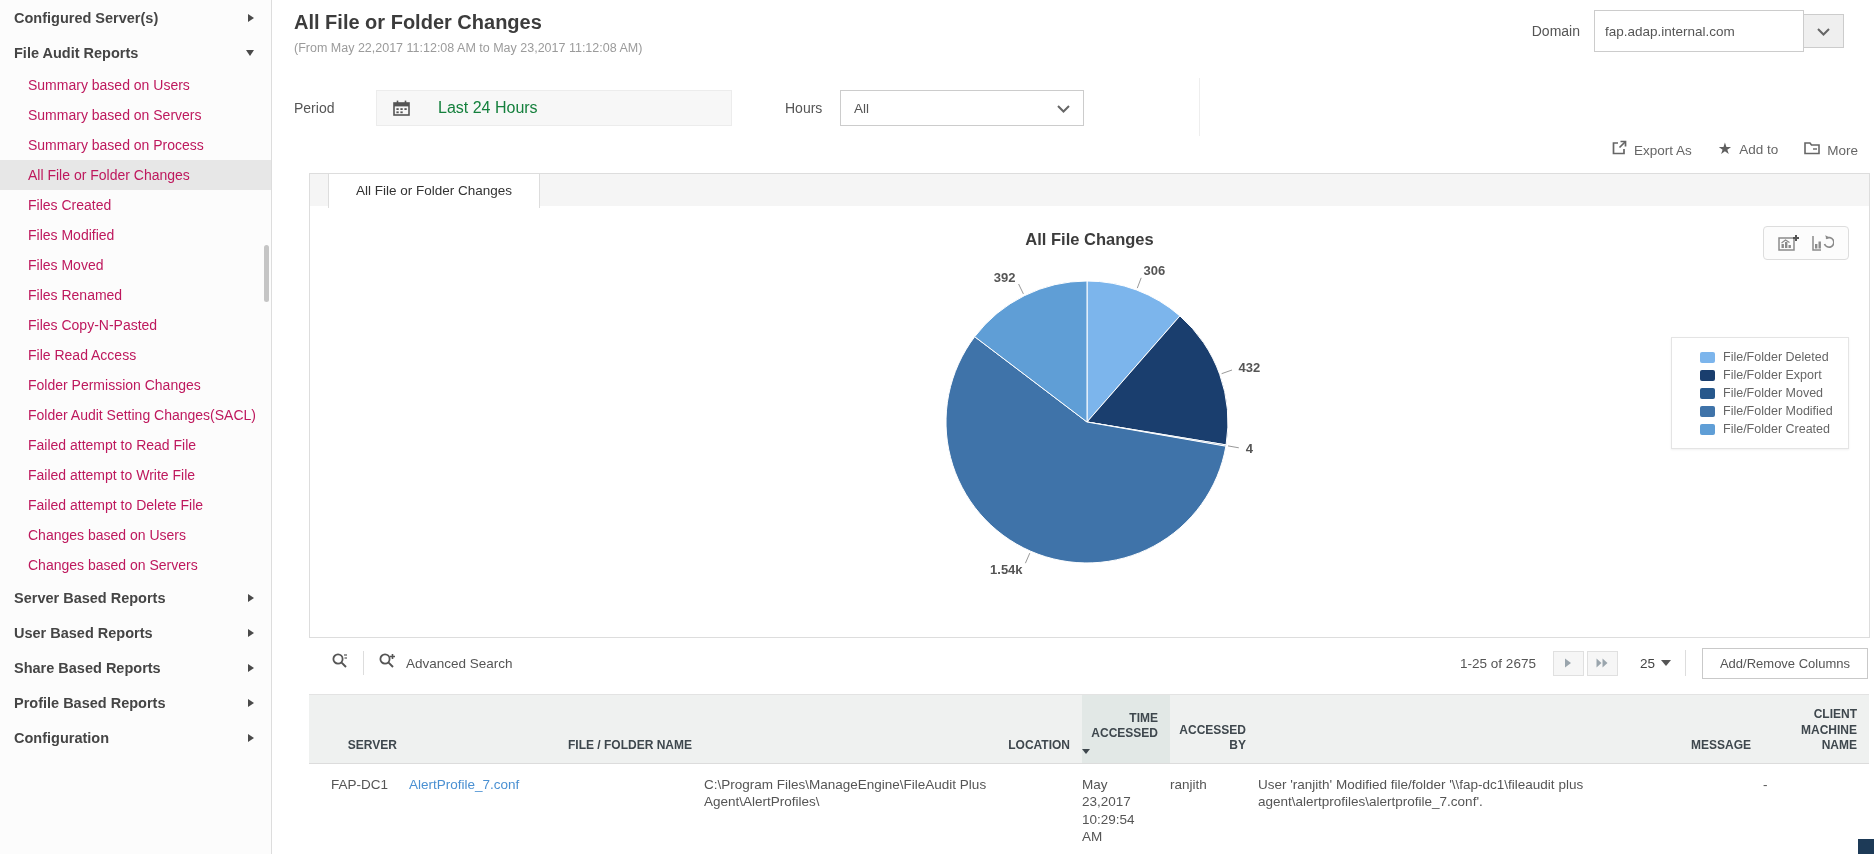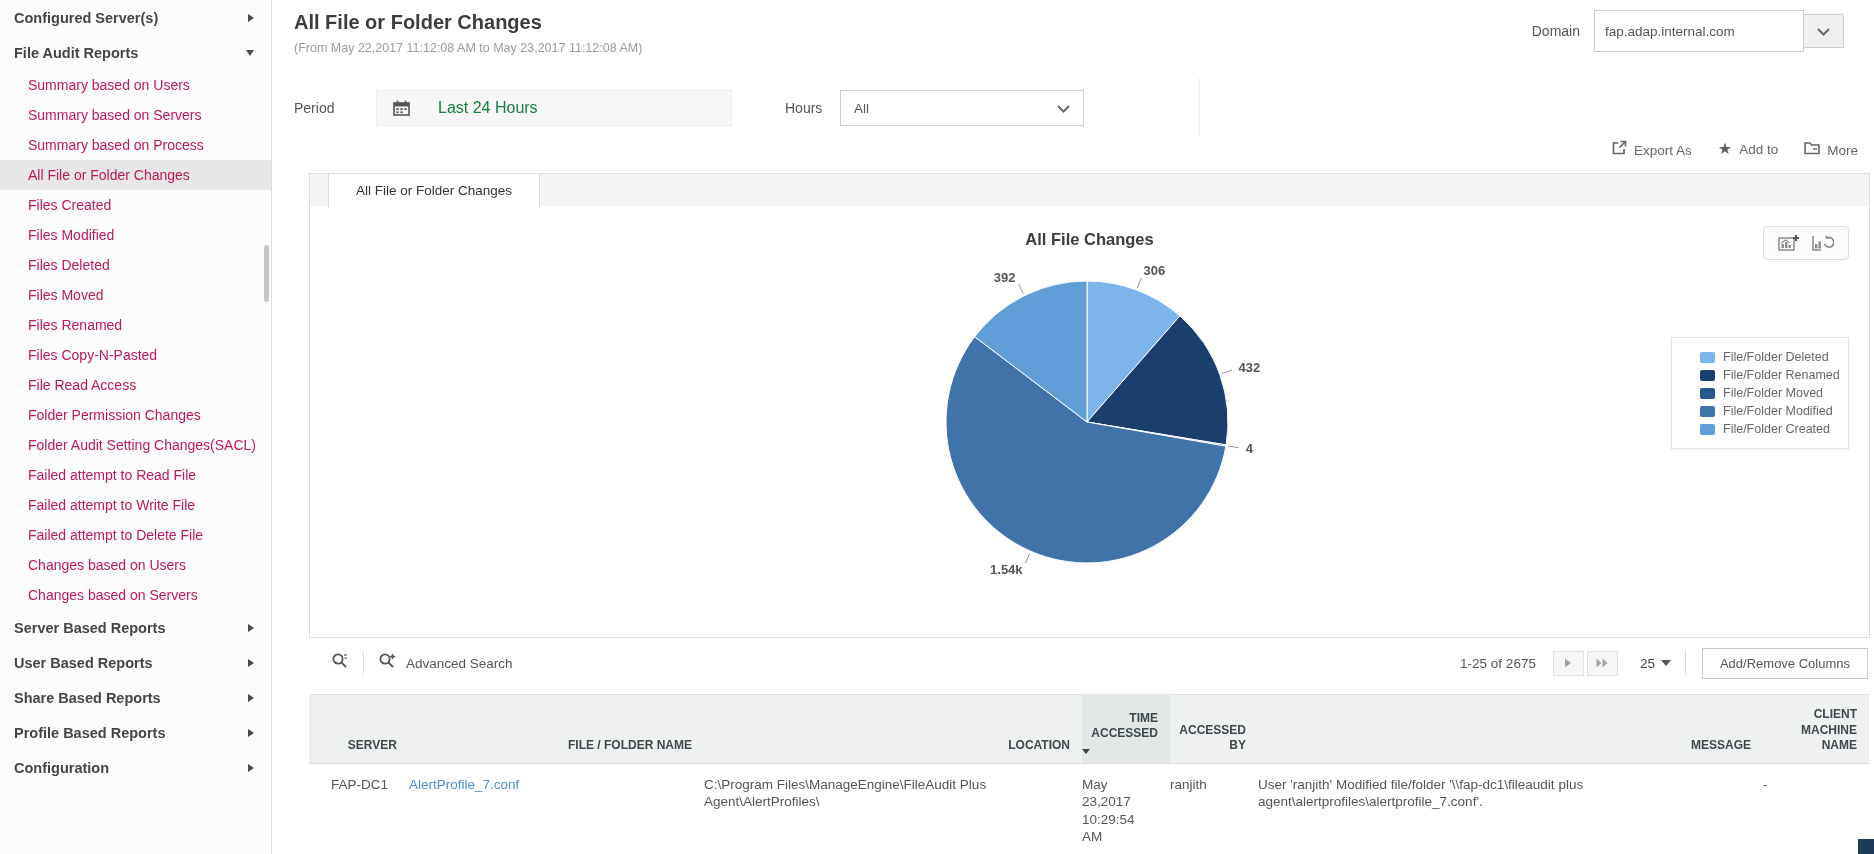--- a/index.html
+++ b/index.html
@@ -108,21 +108,20 @@
       <div class="nav-section">
         <span>File Audit Reports</span>
         <span class="tri-down"></span>
       </div>
       <div class="nav-item">Summary based on Users</div>
       <div class="nav-item">Summary based on Servers</div>
       <div class="nav-item">Summary based on Process</div>
       <div class="nav-item selected">All File or Folder Changes</div>
       <div class="nav-item">Files Created</div>
       <div class="nav-item">Files Modified</div>
-      <div class="nav-item">Files Deleted</div>
       <div class="nav-item">Files Moved</div>
       <div class="nav-item">Files Renamed</div>
       <div class="nav-item">Files Copy-N-Pasted</div>
       <div class="nav-item">File Read Access</div>
       <div class="nav-item">Folder Permission Changes</div>
       <div class="nav-item">Folder Audit Setting Changes(SACL)</div>
       <div class="nav-item">Failed attempt to Read File</div>
       <div class="nav-item">Failed attempt to Write File</div>
       <div class="nav-item">Failed attempt to Delete File</div>
       <div class="nav-item">Changes based on Users</div>
@@ -254,21 +253,21 @@
           </svg>
         </span>
       </div>
       <div class="legend">
           <div class="legend-row">
             <span class="legend-swatch" style="background: rgb(124, 181, 236);"></span>
             <span>File/Folder Deleted</span>
           </div>
           <div class="legend-row">
             <span class="legend-swatch" style="background: rgb(26, 62, 110);"></span>
-            <span>File/Folder Renamed</span>
+            <span>File/Folder Export</span>
           </div>
           <div class="legend-row">
             <span class="legend-swatch" style="background: rgb(39, 88, 140);"></span>
             <span>File/Folder Moved</span>
           </div>
           <div class="legend-row">
             <span class="legend-swatch" style="background: rgb(63, 115, 169);"></span>
             <span>File/Folder Modified</span>
           </div>
           <div class="legend-row">

